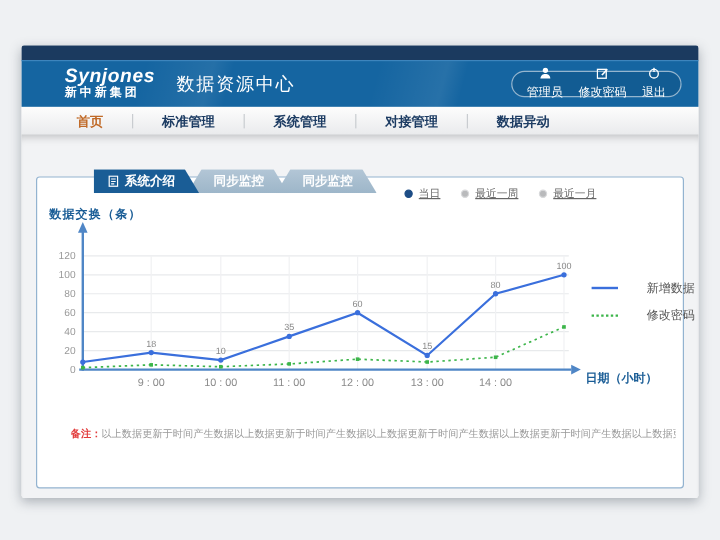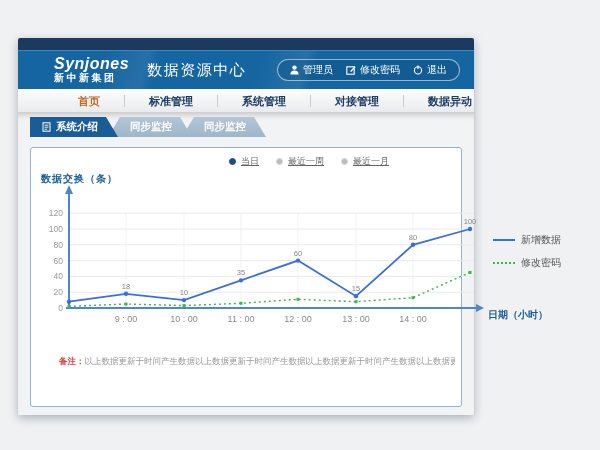--- a/index.html
+++ b/index.html
@@ -3,21 +3,21 @@
 <meta charset="utf-8">
 <style>
   html,body{margin:0;padding:0;}
   body{
     width:600px;height:450px;
     background:#eff1f3;
     font-family:"Liberation Sans","DejaVu Sans",sans-serif;
     position:relative;overflow:hidden;
   }
   .card{
-    position:absolute;left:18px;top:38px;width:456px;height:377px;
+    position:absolute;left:18px;top:38px;width:564px;height:377px;
     background:#fff;border-radius:2px;
     box-shadow:0 3px 10px rgba(50,60,75,.35);
   }
   
   .topstrip{height:12px;background:#1b3a5f;border-radius:2px 2px 0 0;}
   .header{
     height:38px;position:relative;display:flex;align-items:center;
     border-top:1px solid #3d85bd;
     background:
       linear-gradient(105deg, rgba(255,255,255,0) 18%, rgba(255,255,255,.07) 28%, rgba(255,255,255,0) 31%,
@@ -27,38 +27,38 @@
   .logo{margin-left:36px;color:#fff;line-height:1.05;}
   .logo-en{font-size:16px;font-weight:700;letter-spacing:.5px;font-style:italic;}
   .logo-cn{font-size:10px;font-weight:700;letter-spacing:2.5px;}
   .app-title{margin-left:18px;color:#fff;font-size:15px;letter-spacing:1.5px;}
   .user-pill{
     position:absolute;right:14px;top:8px;height:20px;
     display:flex;align-items:center;gap:13px;padding:0 12px;
     border:1px solid rgba(255,255,255,.55);border-radius:11px;
     background:rgba(8,40,70,.15);
   }
-  .pill-item{display:flex;align-items:center;gap:4px;color:#fff;font-size:10px;cursor:pointer;white-space:nowrap;}
+  .pill-item{display:flex;align-items:center;gap:4px;color:#fff;font-size:10px;cursor:pointer;white-space:nowrap;flex-direction:column;}
   .pill-item svg{display:block;}
   
   .navbar{
-    height:24px;display:flex;align-items:center;padding-left:36px;
+    height:24px;display:flex;align-items:center;padding-left:22px;
     background:linear-gradient(#fdfdfd,#e9eaec);
     border-bottom:1px solid #d6d8da;
   }
   .nav-item{padding:0 24px;font-size:11px;font-weight:700;color:#1d3c63;cursor:pointer;white-space:nowrap;}
   .nav-item.active{color:#c06a28;}
   .nav-sep{width:0;height:12px;border-left:1px solid #c9ccd0;}
   
   .content{
     position:absolute;top:74px;left:0;right:0;bottom:0;
     background:#f2f3f5;border-radius:0 0 2px 2px;
     box-shadow:inset 0 7px 7px -5px rgba(0,0,0,.22);
   }
-  .tabs{position:absolute;top:5px;left:12px;display:flex;}
+  .tabs{position:absolute;top:29px;left:12px;display:flex;padding-left:48px;}
   .tab{
     height:20px;display:flex;align-items:center;gap:5px;
     font-size:10.5px;font-weight:700;color:#fff;cursor:pointer;
     padding:0 20px 0 12px;
     clip-path:polygon(0 0, calc(100% - 12px) 0, 100% 100%, 0 100%);
   }
   .tab.active{background:#1a5d96;z-index:3;position:relative;}
   .tab.inactive{
     background:linear-gradient(#b3c6d6,#9db6c9);
     margin-left:-10px;position:relative;
@@ -74,21 +74,21 @@
   .filters{position:absolute;top:7px;right:72px;display:flex;gap:17px;align-items:center;}
   .filter{display:flex;align-items:center;gap:5px;font-size:9px;color:#666;cursor:pointer;white-space:nowrap;text-decoration:underline;}
   .dot{width:7px;height:7px;border-radius:50%;background:#b9babc;border:1px solid #d8d9db;box-sizing:border-box;}
   .dot.on{background:#1d4d86;border-color:#1d4d86;}
   
   .y-title{position:absolute;left:10px;top:24px;font-size:10px;font-weight:700;color:#1a5d96;letter-spacing:1px;}
   .x-title{position:absolute;left:457px;top:160px;font-size:10px;font-weight:700;color:#1a5d96;white-space:nowrap;}
   #chart-svg{position:absolute;left:8px;top:37px;}
   
   .legend{position:absolute;left:462px;top:85px;}
-  .legend-row{display:flex;align-items:center;gap:6px;font-size:10px;color:#555;margin-bottom:9px;white-space:nowrap;}
+  .legend-row{display:flex;align-items:center;gap:24px;font-size:10px;color:#555;margin-bottom:9px;white-space:nowrap;}
   .legend-line{width:22px;height:0;display:inline-block;}
   .legend-line.solid{border-top:2px solid #3a6fdc;}
   .legend-line.dotted{border-top:2px dotted #3cb54a;}
   
   .note{
     position:absolute;left:28px;right:6px;top:208px;
     font-size:8.5px;color:#999;white-space:nowrap;overflow:hidden;
   }
   .note-prefix{color:#e23b3b;font-weight:700;}
 </style>

